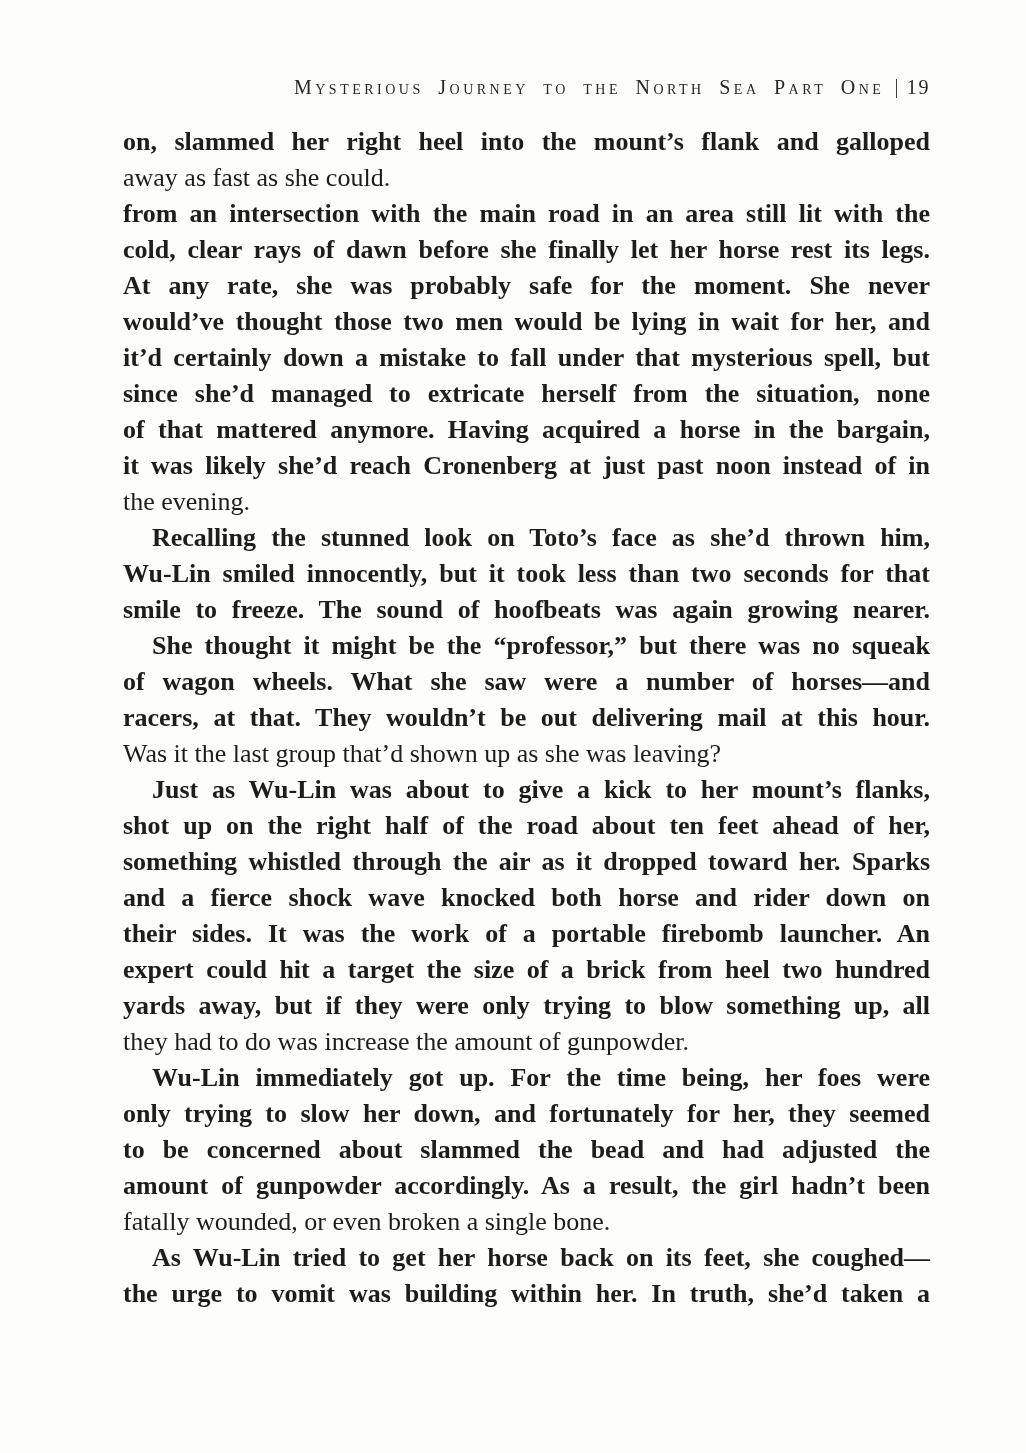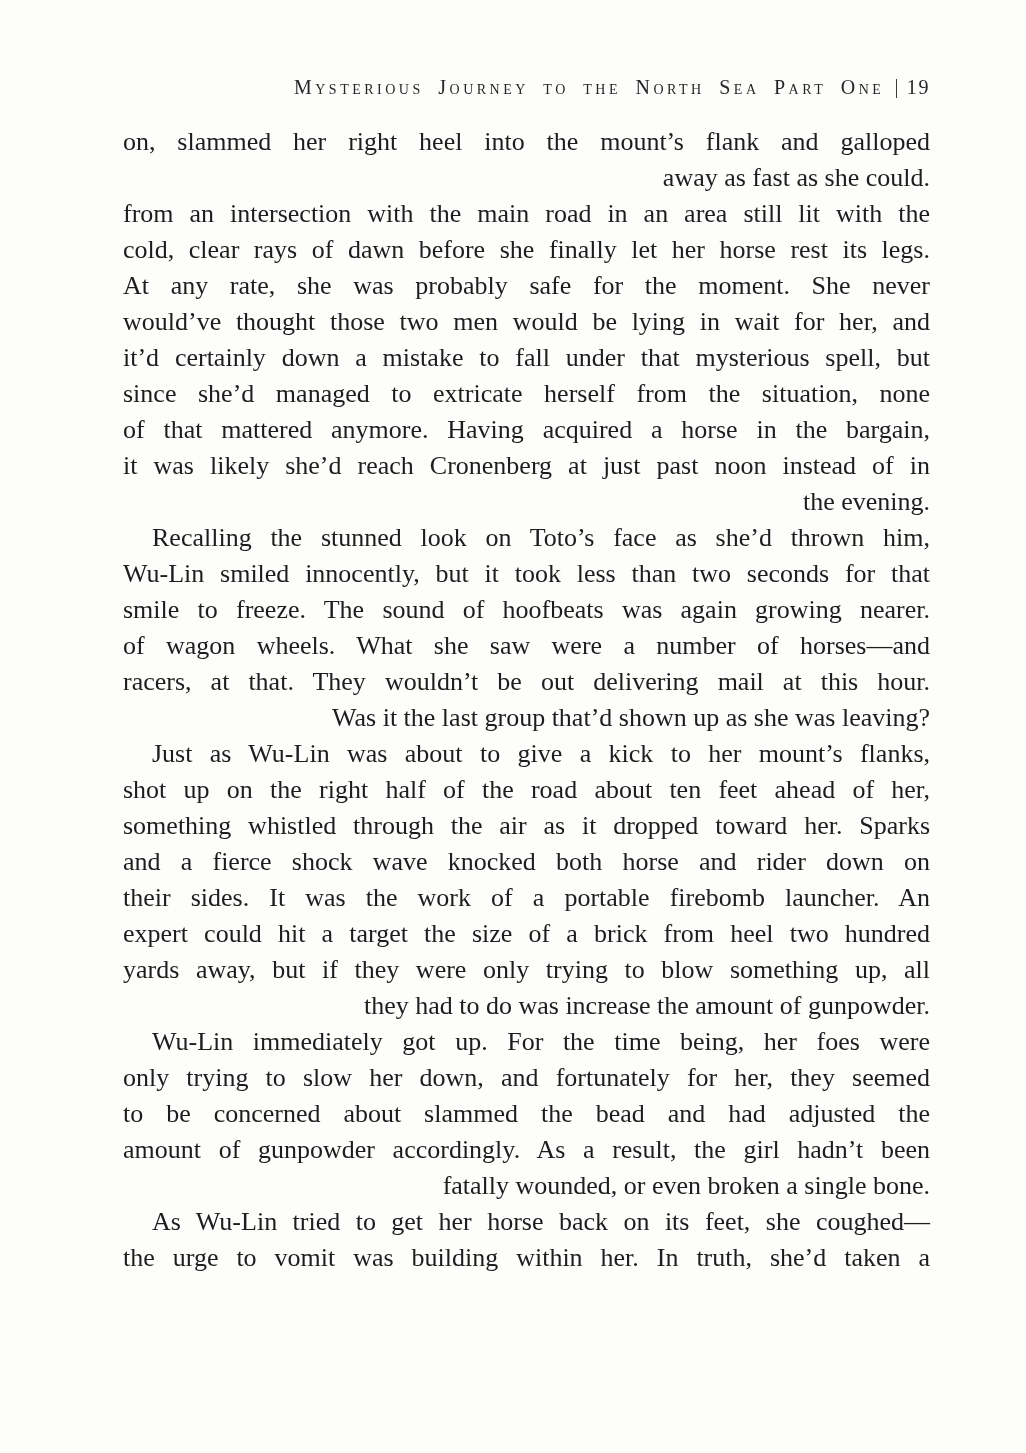--- a/index.html
+++ b/index.html
@@ -48,25 +48,25 @@
     position: absolute;
     top: 124px;
     left: 123px;
     width: 807px;
   }
   .line {
     height: 36px;
     line-height: 36px;
     font-size: 26px;
     color: #1d1d1d;
-    text-align: right;
   }
   .line.j {
     text-align: justify;
     text-align-last: justify;
+    font-weight: bold;
     -moz-text-align-last: justify;
   }
   .line.indent {
     padding-left: 29px;
   }
 </style>
 </head>
 <body>
 
 <div class="page">
@@ -83,20 +83,21 @@
       <div class="line j">At any rate, she was probably safe for the moment. She never</div>
       <div class="line j">would’ve thought those two men would be lying in wait for her, and</div>
       <div class="line j">it’d certainly down a mistake to fall under that mysterious spell, but</div>
       <div class="line j">since she’d managed to extricate herself from the situation, none</div>
       <div class="line j">of that mattered anymore. Having acquired a horse in the bargain,</div>
       <div class="line j">it was likely she’d reach Cronenberg at just past noon instead of in</div>
       <div class="line">the evening.</div>
       <div class="line j indent">Recalling the stunned look on Toto’s face as she’d thrown him,</div>
       <div class="line j">Wu-Lin smiled innocently, but it took less than two seconds for that</div>
       <div class="line j">smile to freeze. The sound of hoofbeats was again growing nearer.</div>
+      <div class="line j indent">She thought it might be the “professor,” but there was no squeak</div>
       <div class="line j">of wagon wheels. What she saw were a number of horses—and</div>
       <div class="line j">racers, at that. They wouldn’t be out delivering mail at this hour.</div>
       <div class="line">Was it the last group that’d shown up as she was leaving?</div>
       <div class="line j indent">Just as Wu-Lin was about to give a kick to her mount’s flanks,</div>
       <div class="line j">shot up on the right half of the road about ten feet ahead of her,</div>
       <div class="line j">something whistled through the air as it dropped toward her. Sparks</div>
       <div class="line j">and a fierce shock wave knocked both horse and rider down on</div>
       <div class="line j">their sides. It was the work of a portable firebomb launcher. An</div>
       <div class="line j">expert could hit a target the size of a brick from heel two hundred</div>
       <div class="line j">yards away, but if they were only trying to blow something up, all</div>

